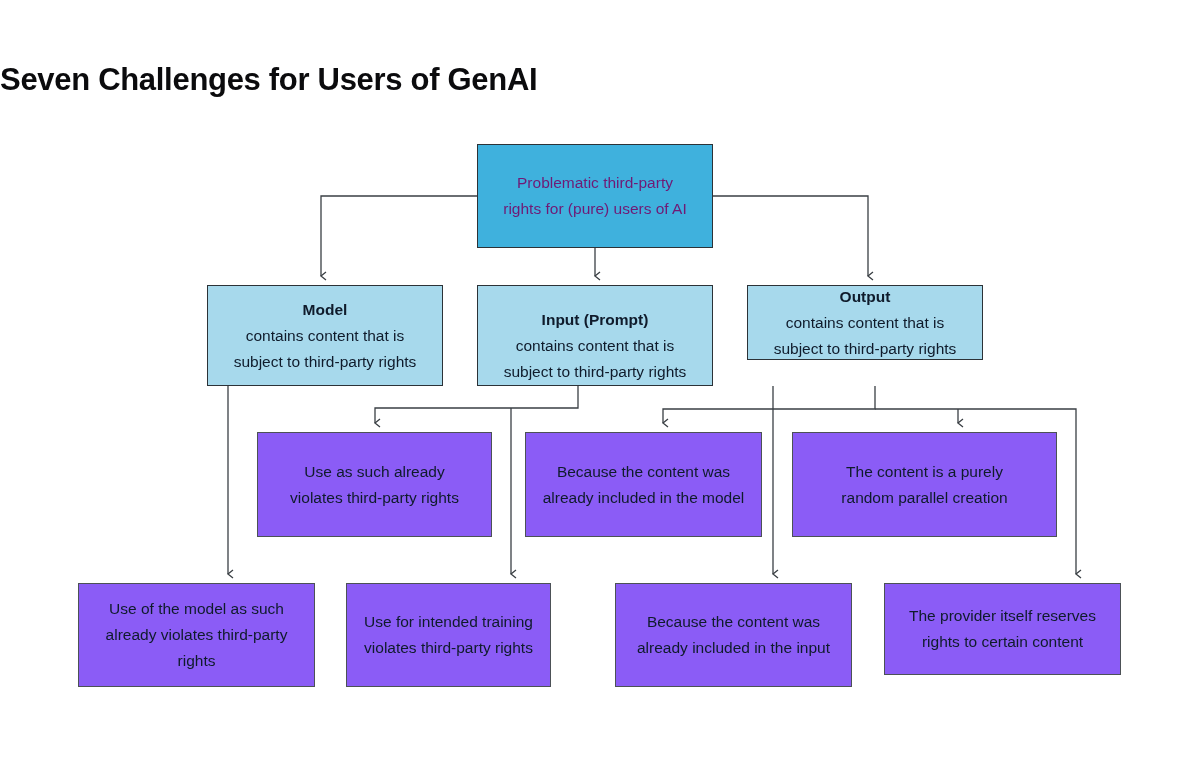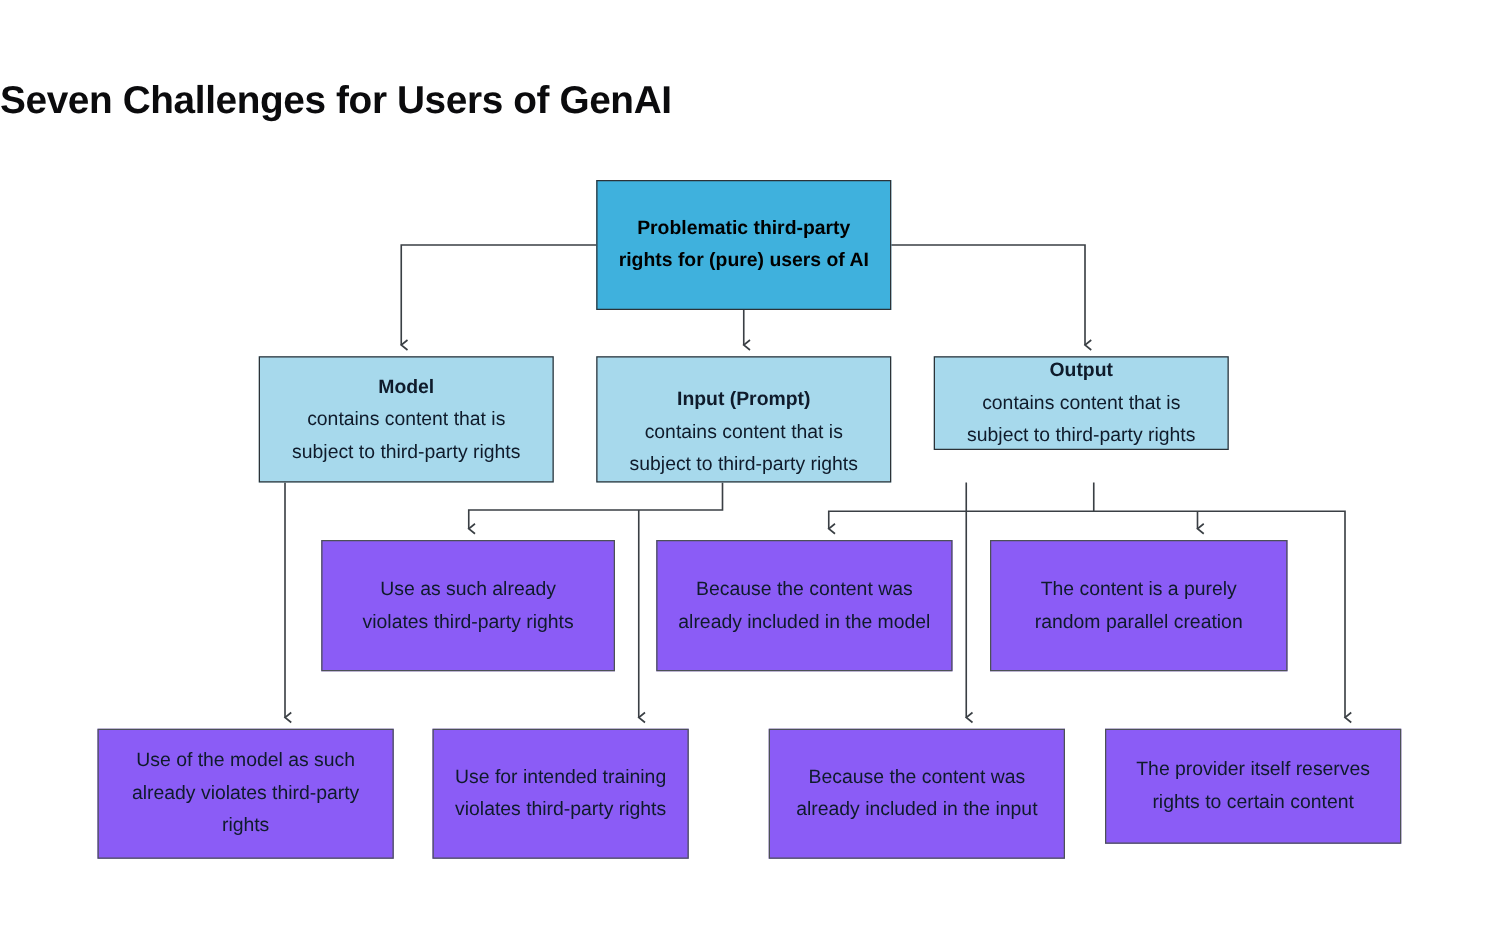--- a/index.html
+++ b/index.html
@@ -20,36 +20,36 @@
     position:absolute;
     box-sizing:border-box;
     display:flex;flex-direction:column;
     align-items:center;justify-content:center;
     text-align:center;
     font-size:15.5px;line-height:26px;color:#0f1b2b;
   }
   .node .body{white-space:pre-line;}
   .node .head{font-weight:700;white-space:pre-line;}
   .lvl-root{
-    background:#3fb1dd;border:1.6px solid #2c3237;color:#000000;font-weight:bold;
+    background:#3fb1dd;border:1.6px solid #2c3237;color:#701a75;
   }
   .lvl-2{
     background:#a7d9ec;border:1.6px solid #2c3237;
   }
   .lvl-leaf{
     background:#8b5cf6;border:1.4px solid #4c5156;
   }
   
   #node-root  {left:477px;top:144px;width:236px;height:104px;}
   #node-model {left:207px;top:285px;width:236px;height:101px;align-items:center;}
   #node-input {left:477px;top:285px;width:236px;height:101px;justify-content:flex-end;}
   #node-output{left:747px;top:285px;width:236px;height:75px;}
   #node-mid1  {left:257px;top:432px;width:235px;height:105px;}
   #node-mid2  {left:525px;top:432px;width:237px;height:105px;}
-  #node-mid3  {left:792px;top:432px;width:238px;height:105px;}
+  #node-mid3  {left:792px;top:432px;width:265px;height:105px;}
   #node-leaf1 {left:78px; top:583px;width:237px;height:104px;}
   #node-leaf2 {left:346px;top:583px;width:205px;height:104px;}
   #node-leaf3 {left:615px;top:583px;width:237px;height:104px;}
   #node-leaf4 {left:884px;top:583px;width:237px;height:92px;}
   #connectors{position:absolute;left:0;top:0;width:1200px;height:760px;pointer-events:none;}
 </style>
 </head>
 <body>
 
 <div id="canvas">

